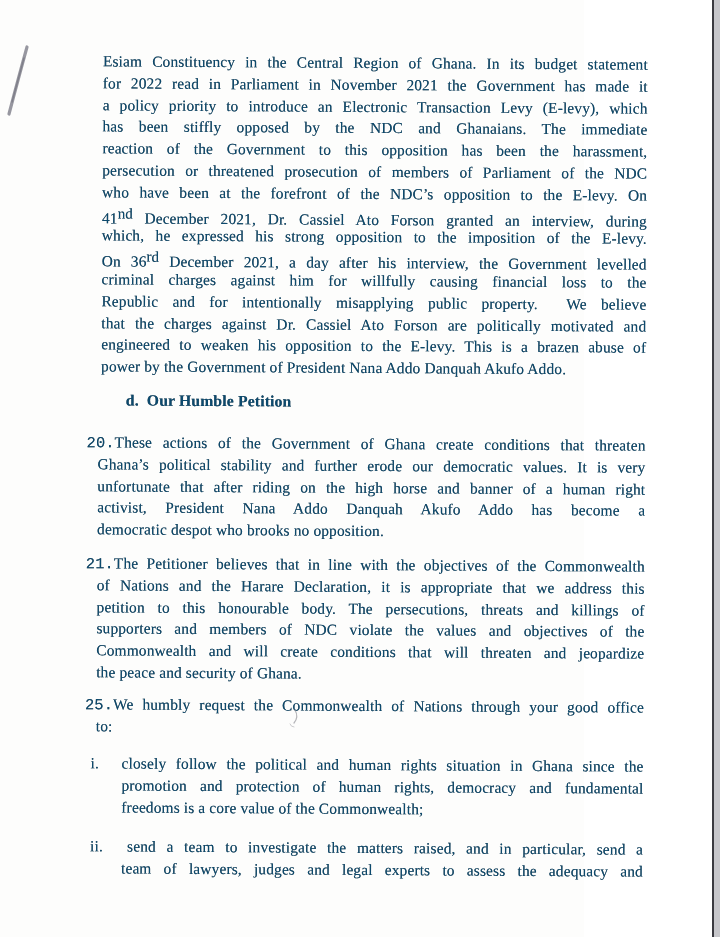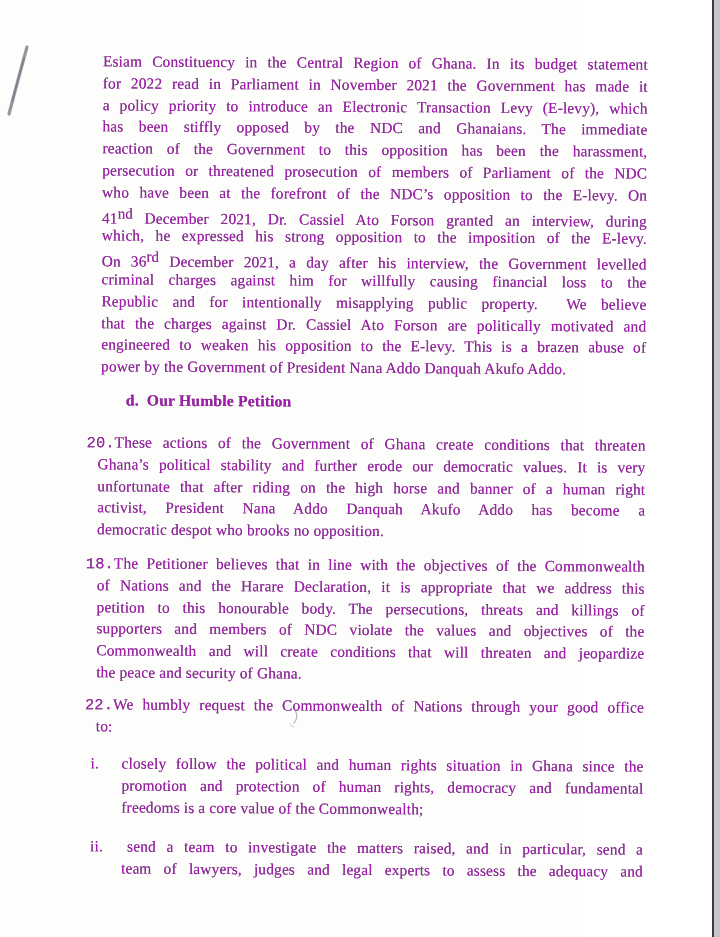--- a/index.html
+++ b/index.html
@@ -3,21 +3,21 @@
 <meta charset="utf-8">
 <style>
   html,body{margin:0;padding:0;}
   body{
     width:720px;height:937px;overflow:hidden;
     background:#ffffff;
     font-family:"Liberation Serif","DejaVu Serif",serif;
   }
   .page{
     position:relative;width:584px;height:937px;
-    background:#fdfdfc;color:#a21caf;
+    background:#fdfdfc;color:#0c4a6e;
   }
   
   .edge-gray{position:absolute;left:714px;top:0;width:6px;height:937px;background:#c6c6ca;}
   .edge-line{position:absolute;left:712px;top:0;width:2px;height:937px;background:#3a3a40;}
   
   .doc{
     position:absolute;left:100px;top:52px;width:548px;
     transform:rotate(0.35deg);transform-origin:274px 0;
     font-size:15.4px;letter-spacing:0.15px;
     text-shadow:0 0 0.5px rgba(25,25,28,0.65);
@@ -85,30 +85,30 @@
 
     <div class="numpara p20">
       <div class="line first"><span class="num">20.</span><span>These actions of the Government of Ghana create conditions that threaten</span></div>
       <div class="line">Ghana’s political stability and further erode our democratic values. It is very</div>
       <div class="line">unfortunate that after riding on the high horse and banner of a human right</div>
       <div class="line">activist, President Nana Addo Danquah Akufo Addo has become a</div>
       <div class="line last">democratic despot who brooks no opposition.</div>
     </div>
 
     <div class="numpara p21">
-      <div class="line first"><span class="num">18.</span><span>The Petitioner believes that in line with the objectives of the Commonwealth</span></div>
+      <div class="line first"><span class="num">21.</span><span>The Petitioner believes that in line with the objectives of the Commonwealth</span></div>
       <div class="line">of Nations and the Harare Declaration, it is appropriate that we address this</div>
       <div class="line">petition to this honourable body. The persecutions, threats and killings of</div>
       <div class="line">supporters and members of NDC violate the values and objectives of the</div>
       <div class="line">Commonwealth and will create conditions that will threaten and jeopardize</div>
       <div class="line last">the peace and security of Ghana.</div>
     </div>
 
     <div class="numpara p22">
-      <div class="line first"><span class="num">22.</span><span>We humbly request the Commonwealth of Nations through your good office</span></div>
+      <div class="line first"><span class="num">25.</span><span>We humbly request the Commonwealth of Nations through your good office</span></div>
       <div class="line last">to:</div>
     </div>
 
     <div class="roman item-i">
       <span class="rmark">i.</span>
       <div class="rtext">
         <div class="line">closely follow the political and human rights situation in Ghana since the</div>
         <div class="line">promotion and protection of human rights, democracy and fundamental</div>
         <div class="line last">freedoms is a core value of the Commonwealth;</div>
       </div>

